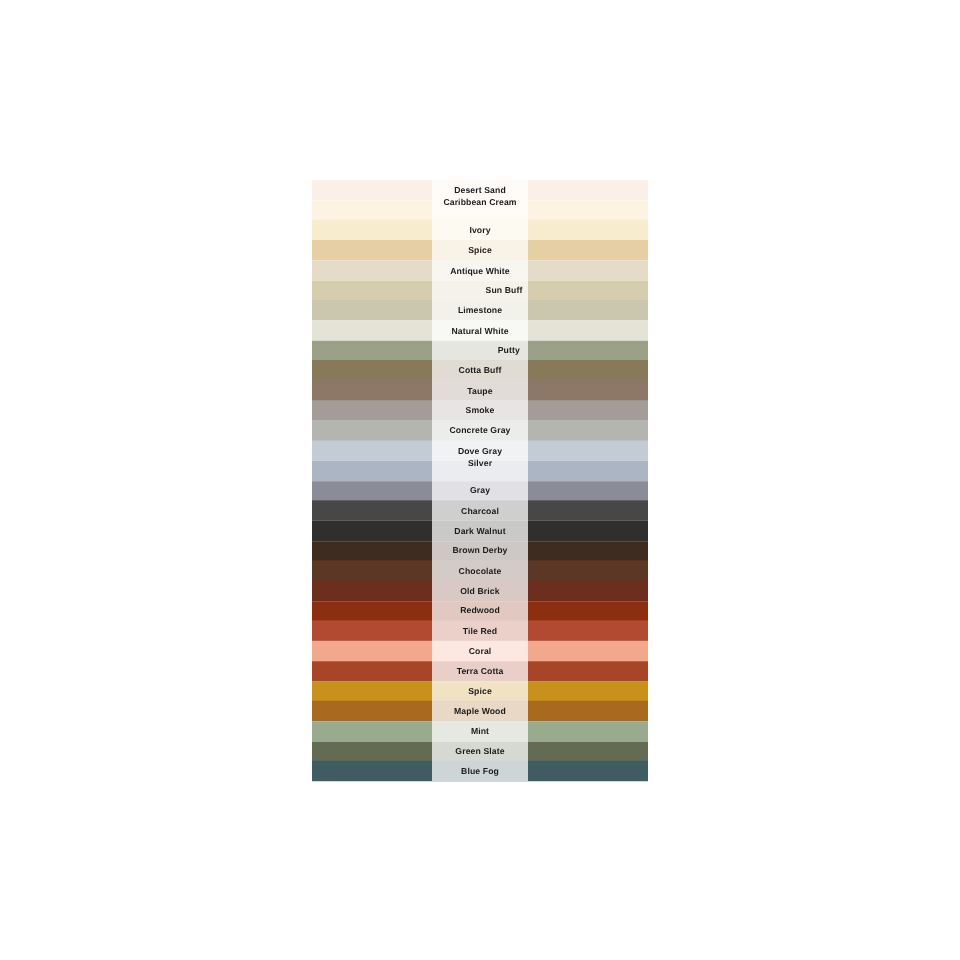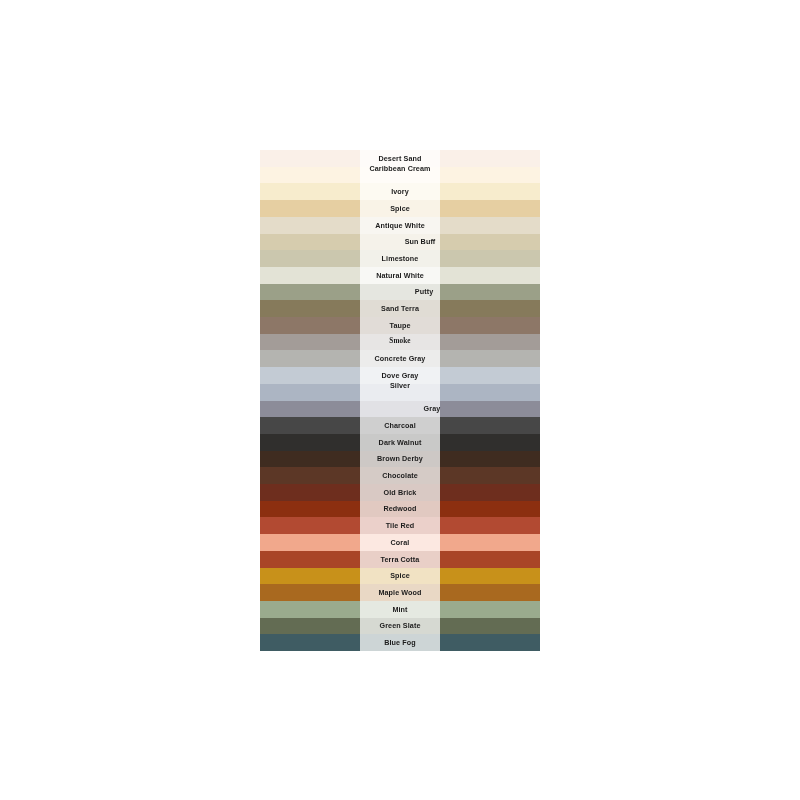--- a/index.html
+++ b/index.html
@@ -166,27 +166,27 @@
   <div id="labels-host">
       <div class="swatch-label" style="top: 0px; height: 16.7px;">Desert Sand</div>
       <div class="swatch-label" style="top: 10px; height: 16.7px;">Caribbean Cream</div>
       <div class="swatch-label" style="top: 33.4px; height: 16.7px;">Ivory</div>
       <div class="swatch-label" style="top: 50.1px; height: 16.7px;">Spice</div>
       <div class="swatch-label" style="top: 66.8px; height: 16.7px;">Antique White</div>
       <div class="swatch-label" style="top: 83.5px; height: 16.7px; padding-left: 20px;">Sun Buff</div>
       <div class="swatch-label" style="top: 100.2px; height: 16.7px;">Limestone</div>
       <div class="swatch-label" style="top: 116.9px; height: 16.7px;">Natural White</div>
       <div class="swatch-label" style="top: 133.6px; height: 16.7px; padding-left: 24px;">Putty</div>
-      <div class="swatch-label" style="top: 150.3px; height: 16.7px;">Sand Terra</div>
+      <div class="swatch-label" style="top: 150.3px; height: 16.7px;">Cotta Buff</div>
       <div class="swatch-label" style="top: 167px; height: 16.7px;">Taupe</div>
-      <div class="swatch-label" style="top: 183.7px; height: 16.7px; font-family: Liberation Serif, serif;">Smoke</div>
+      <div class="swatch-label" style="top: 183.7px; height: 16.7px;">Smoke</div>
       <div class="swatch-label" style="top: 200.4px; height: 16.7px;">Concrete Gray</div>
       <div class="swatch-label" style="top: 217.1px; height: 16.7px;">Dove Gray</div>
       <div class="swatch-label" style="top: 227px; height: 16.7px;">Silver</div>
-      <div class="swatch-label" style="top: 250.5px; height: 16.7px; padding-left: 32px;">Gray</div>
+      <div class="swatch-label" style="top: 250.5px; height: 16.7px;">Gray</div>
       <div class="swatch-label" style="top: 267.2px; height: 16.7px;">Charcoal</div>
       <div class="swatch-label" style="top: 283.9px; height: 16.7px;">Dark Walnut</div>
       <div class="swatch-label" style="top: 300.6px; height: 16.7px;">Brown Derby</div>
       <div class="swatch-label" style="top: 317.3px; height: 16.7px;">Chocolate</div>
       <div class="swatch-label" style="top: 334px; height: 16.7px;">Old Brick</div>
       <div class="swatch-label" style="top: 350.7px; height: 16.7px;">Redwood</div>
       <div class="swatch-label" style="top: 367.4px; height: 16.7px;">Tile Red</div>
       <div class="swatch-label" style="top: 384.1px; height: 16.7px;">Coral</div>
       <div class="swatch-label" style="top: 400.8px; height: 16.7px;">Terra Cotta</div>
       <div class="swatch-label" style="top: 417.5px; height: 16.7px;">Spice</div>

